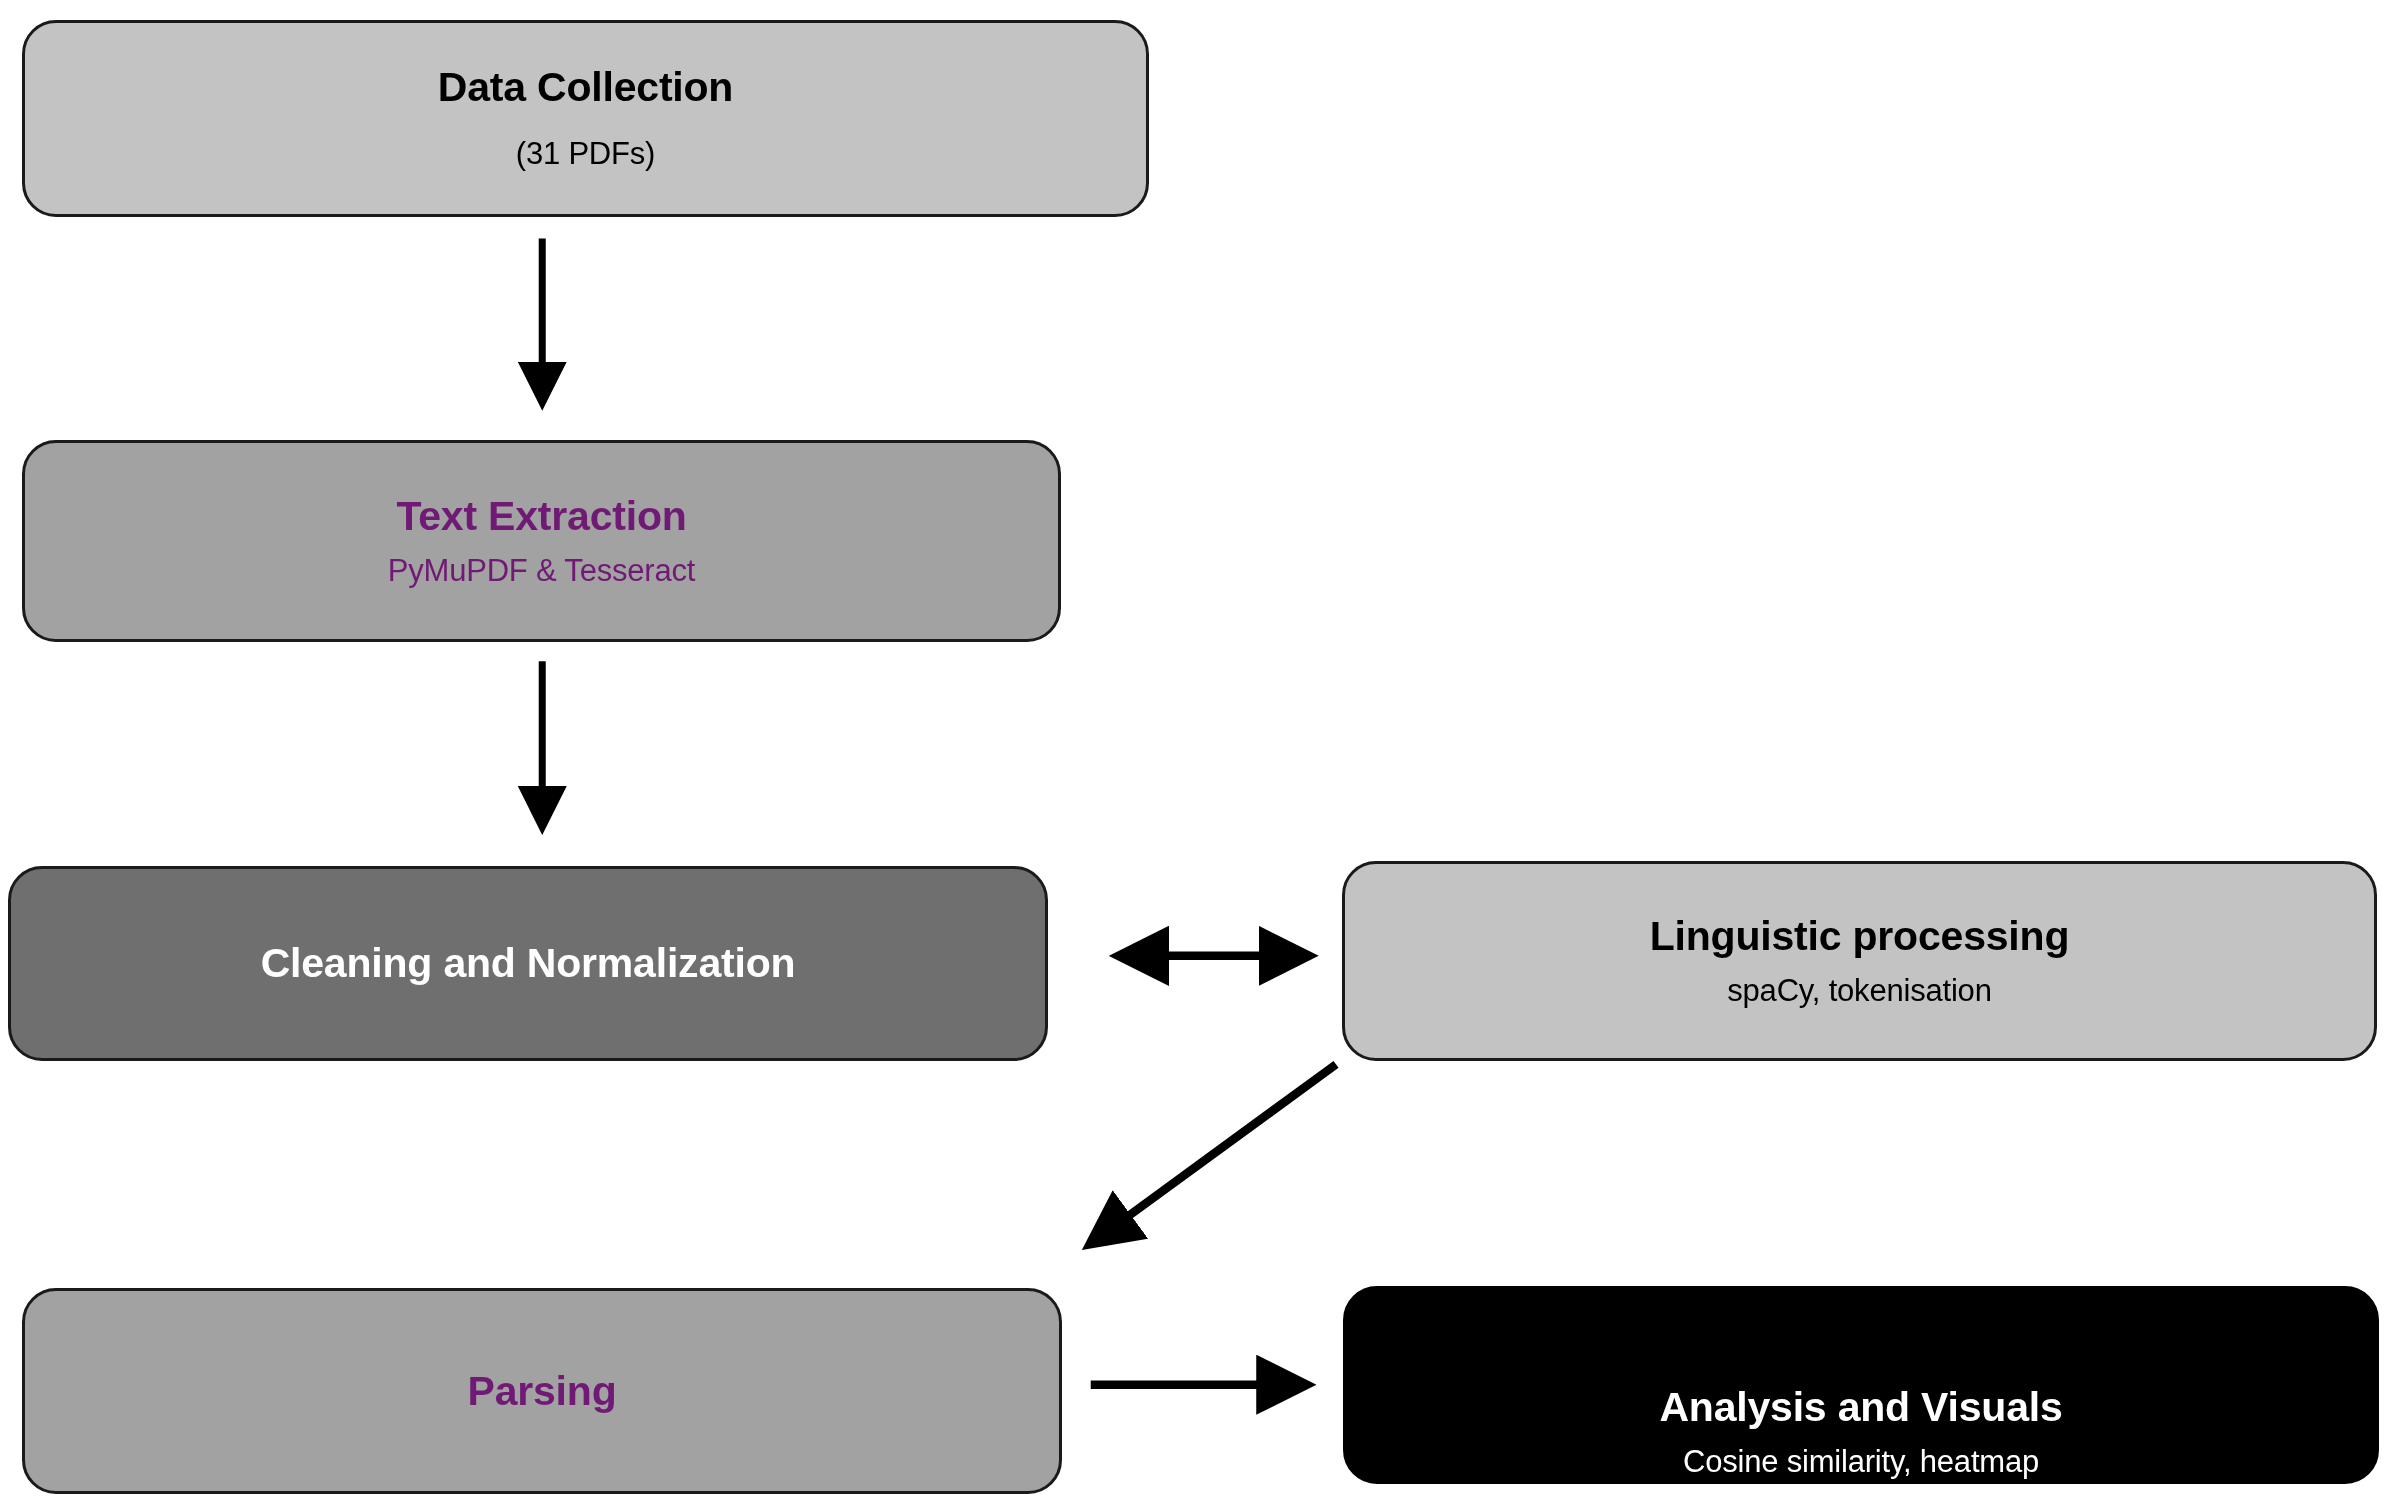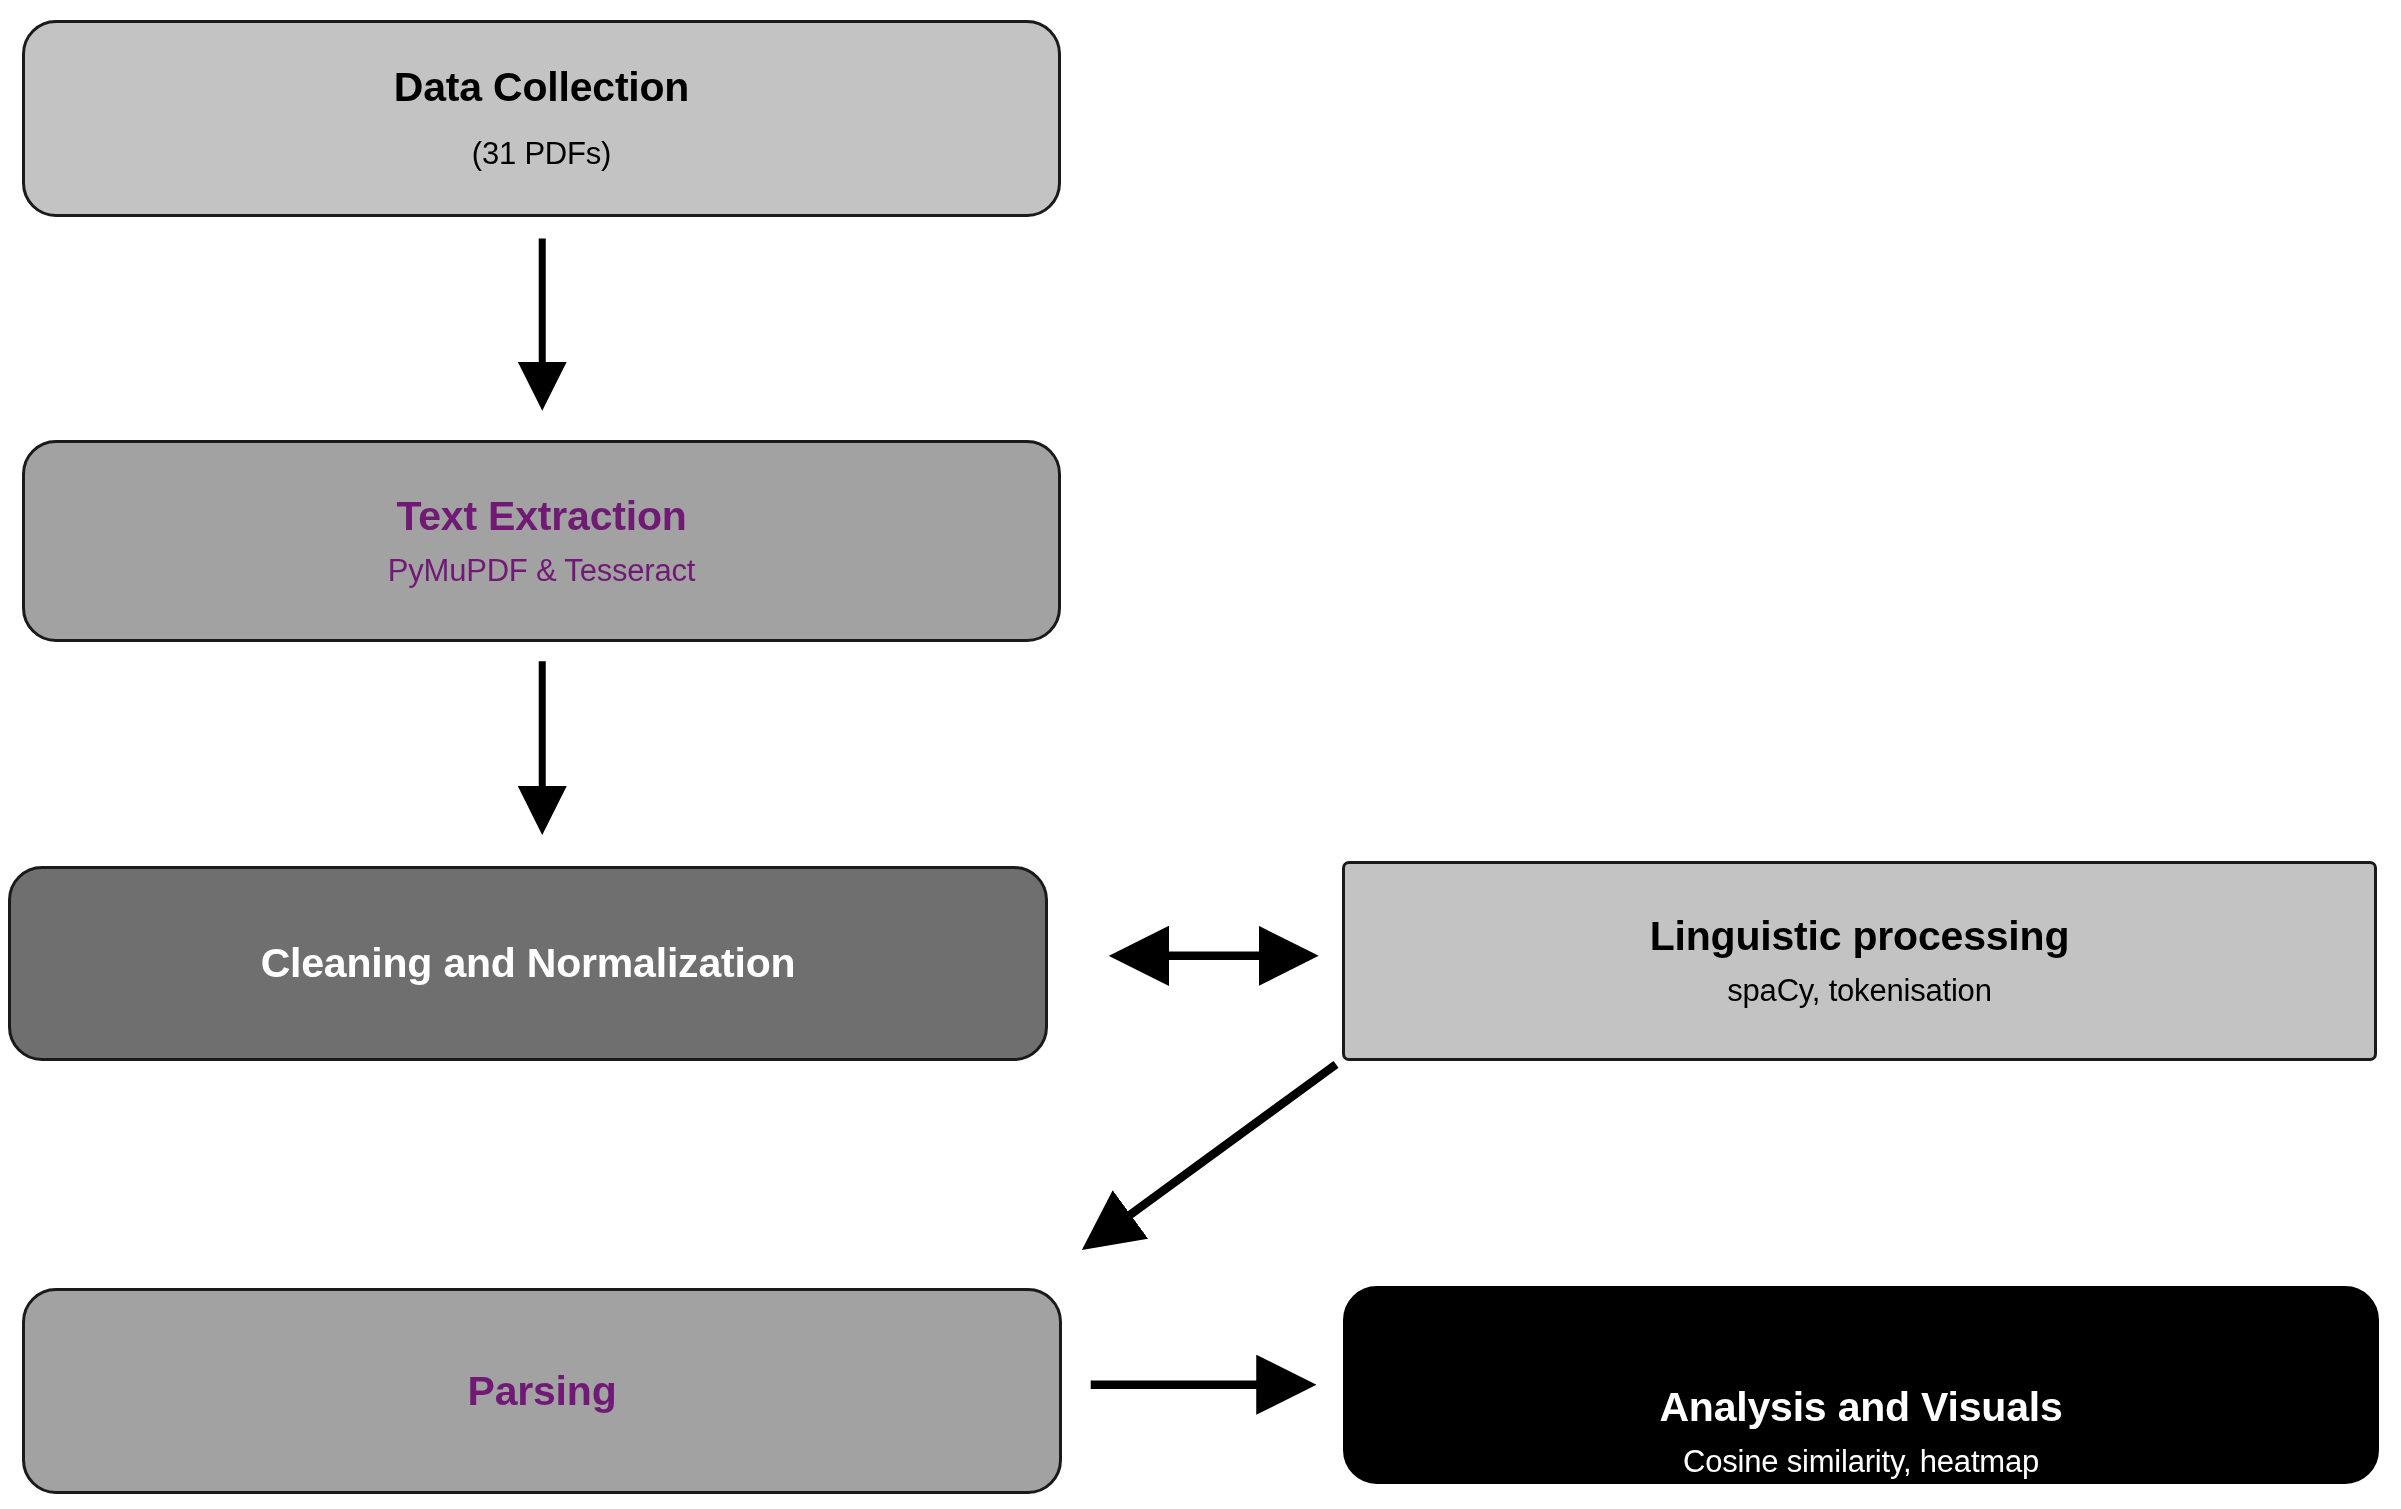--- a/index.html
+++ b/index.html
@@ -41,24 +41,24 @@
     letter-spacing: -0.2px;
     white-space: nowrap;
     margin-top: 13px;
   }
   .node.fill-light  { background: #c3c3c3; color: #000000; }
   .node.fill-medium { background: #a2a2a2; color: #701a75; text-align: center; }
   .node.fill-dark   { background: #6f6f6f; color: #ffffff; }
   .node.fill-black  { background: #000000; color: #ffffff; border-color: #000000; }
 
   
-  #node-data-collection   { left: 22px;   top: 19.5px;   width: 1039px; height: 197px; gap: 12px; }
+  #node-data-collection   { left: 22px;   top: 19.5px;   width: 1127px; height: 197px; gap: 12px; }
   #node-text-extraction   { left: 22px;   top: 440px;  width: 1039px; height: 202px; }
   #node-cleaning          { left: 8px;   top: 866px; width: 1040px; height: 195px; }
-  #node-linguistic        { left: 1342px; top: 861px; width: 1035px; height: 200px; border-radius: 7px; }
+  #node-linguistic        { left: 1342px; top: 861px; width: 1035px; height: 200px; }
   #node-parsing           { left: 22px;   top: 1288px; width: 1040px; height: 206px; gap: 24px; }
   #node-analysis          { left: 1343px; top: 1286px; width: 1036px; height: 198px; justify-content: flex-end; }
 
   .edge-layer {
     position: absolute;
     left: 0;
     top: 0;
     width: 2401px;
     height: 1510px;
     pointer-events: none;

